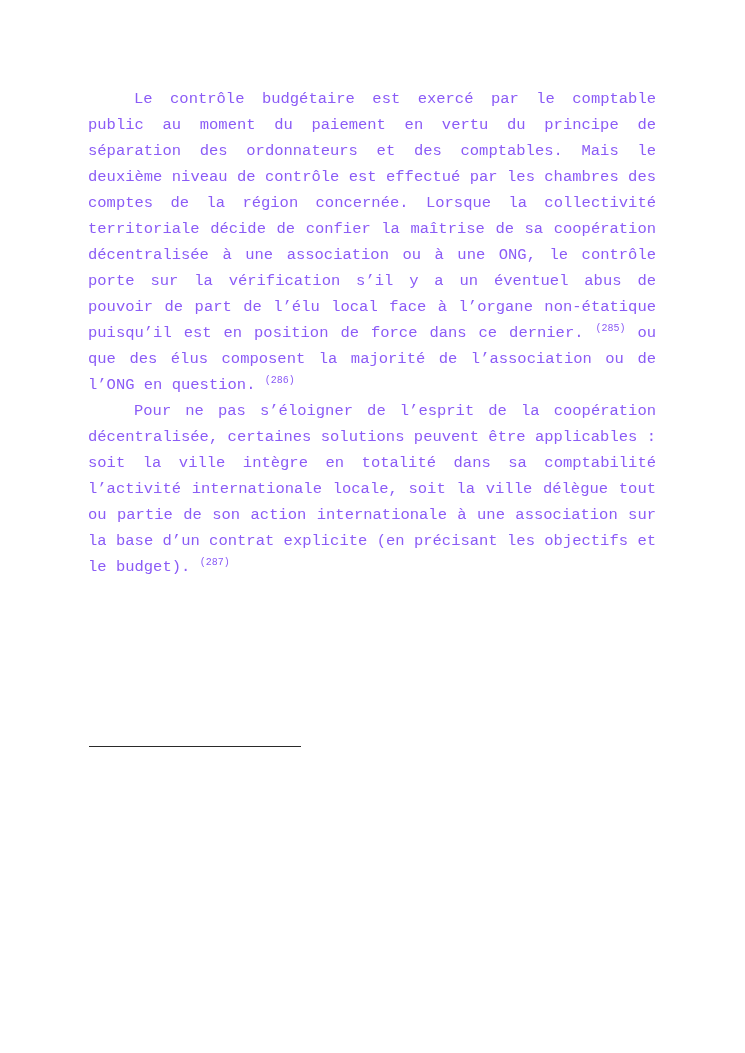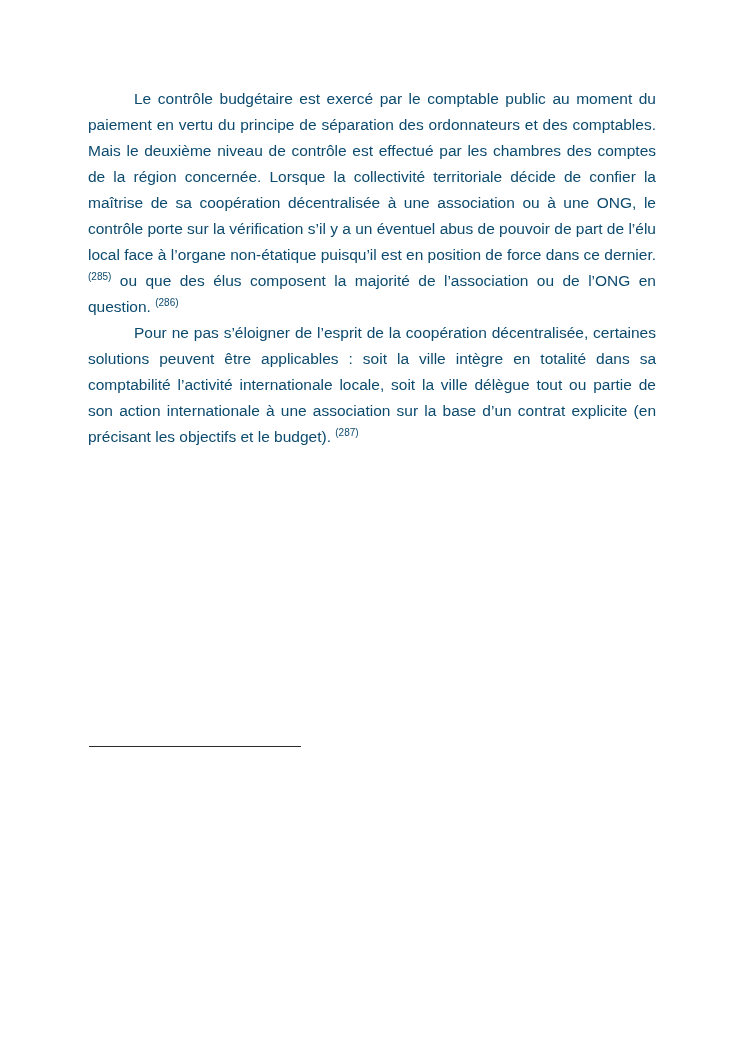--- a/index.html
+++ b/index.html
@@ -5,22 +5,22 @@
   html, body {
     margin: 0;
     padding: 0;
     background: #ffffff;
   }
   .page {
     position: relative;
     width: 745px;
     height: 807px;
     background: #ffffff;
-    font-family: Liberation Sans, sans-serif;
-    color: #0c4a6e;
+    font-family: Liberation Mono, monospace;
+    color: #8b5cf6;
     overflow: hidden;
     box-sizing: border-box;
   }
   .body-text {
     position: absolute;
     top: 86px;
     left: 88px;
     width: 568px;
   }
   .body-text p {

